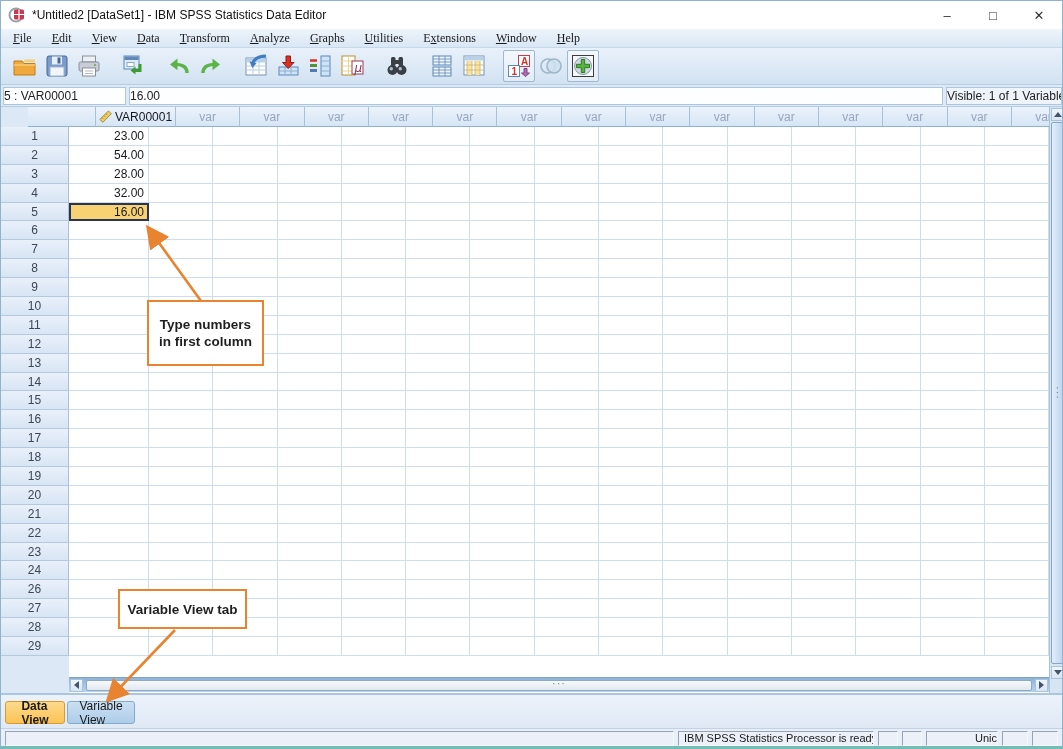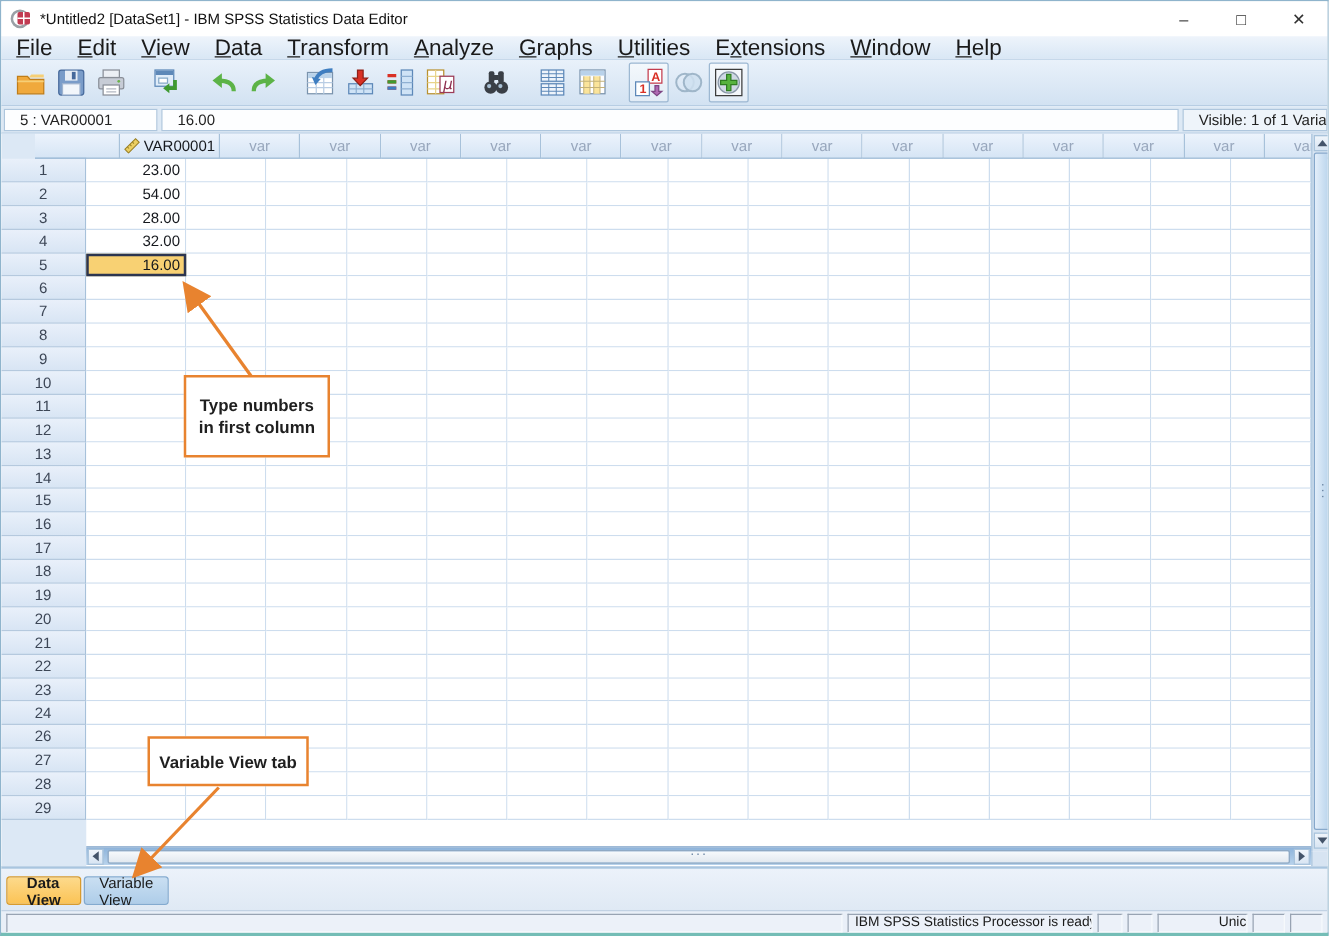--- a/index.html
+++ b/index.html
@@ -12,33 +12,33 @@
   }
   
   .titlebar{position:absolute;left:0;top:0;right:0;height:28px;background:#ffffff;display:flex;align-items:center;}
   .app-icon{width:18px;height:18px;margin:0 6px 0 7px;flex:0 0 auto;}
   .title-text{font-size:12px;color:#111;flex:1;white-space:nowrap;overflow:hidden;}
   .win-controls{display:flex;height:100%;}
   .win-btn{width:46px;height:100%;display:flex;align-items:center;justify-content:center;font-size:13px;color:#333;cursor:default;}
   
   .menubar{position:absolute;left:0;top:28px;right:0;height:19px;background:linear-gradient(#eef4fb,#d9e7f5);
     border-bottom:1px solid #c6d8ea;display:flex;align-items:center;padding-left:2px;}
-  .menu-item{font-size:18px;color:#1a1a1a;padding:0 10px;line-height:18px;}
+  .menu-item{font-size:12px;color:#1a1a1a;padding:0 10px;line-height:18px;font-family:Liberation Serif, serif;}
   .menu-item u{text-decoration:underline;}
   
   .toolbar{position:absolute;left:0;top:47px;right:0;height:37px;background:linear-gradient(#e9f1fa,#d2e2f2);
     border-bottom:1px solid #b7cde3;display:flex;align-items:center;padding-left:8px;}
   .tb-btn{width:32px;height:32px;display:flex;align-items:center;justify-content:center;border:1px solid transparent;border-radius:2px;}
   .tb-btn svg{width:26px;height:26px;display:block;}
   .tb-btn.group-gap{margin-left:13px;}
   .tb-btn.boxed{border:1px solid #9db8d2;background:linear-gradient(#f4f8fc,#e2ecf6);}
   
   .refbar{position:absolute;left:0;top:84px;right:0;height:22px;background:#dde9f5;border-bottom:1px solid #b7cde3;}
   .ref-field{position:absolute;top:2px;height:18px;background:#fdfeff;border:1px solid #aec6dd;font-size:12px;color:#222;
-    line-height:16px;padding-left:12px;white-space:nowrap;overflow:hidden;}
+    line-height:16px;padding-left:0;white-space:nowrap;overflow:hidden;}
   .ref-cell{left:2px;width:123px;}
   .ref-value{left:128px;width:814px;}
   .ref-visible{left:945px;width:116px;background:#eef4fa;}
   
   .gridarea{position:absolute;left:0;top:106px;width:1063px;height:586px;background:#fff;overflow:hidden;}
   .grid-header{position:absolute;left:0;top:0;height:20px;display:flex;z-index:2;padding-left:27px;}
   .hdr-cell{height:20px;background:linear-gradient(#ecf3fc,#d6e5f5);border-right:1px solid #a7c1da;border-bottom:1px solid #90b1d1;
     font-size:12px;display:flex;align-items:center;justify-content:center;color:#97a6bc;}
   .hdr-corner{width:68px;}
   .hdr-varname{width:80px;color:#15181d;font-weight:normal;gap:3px;}

